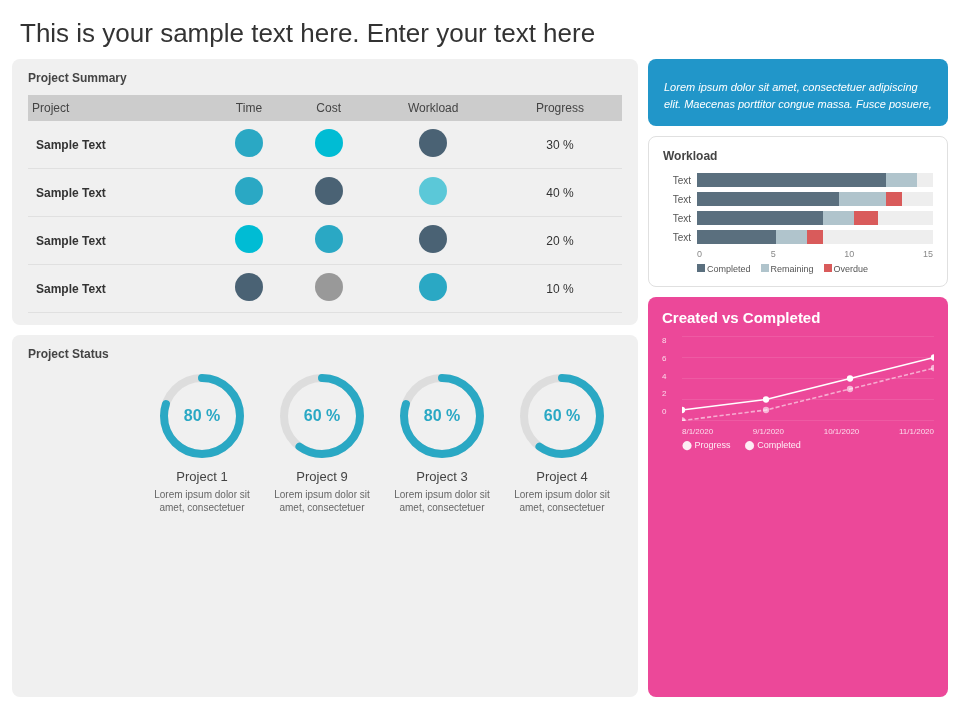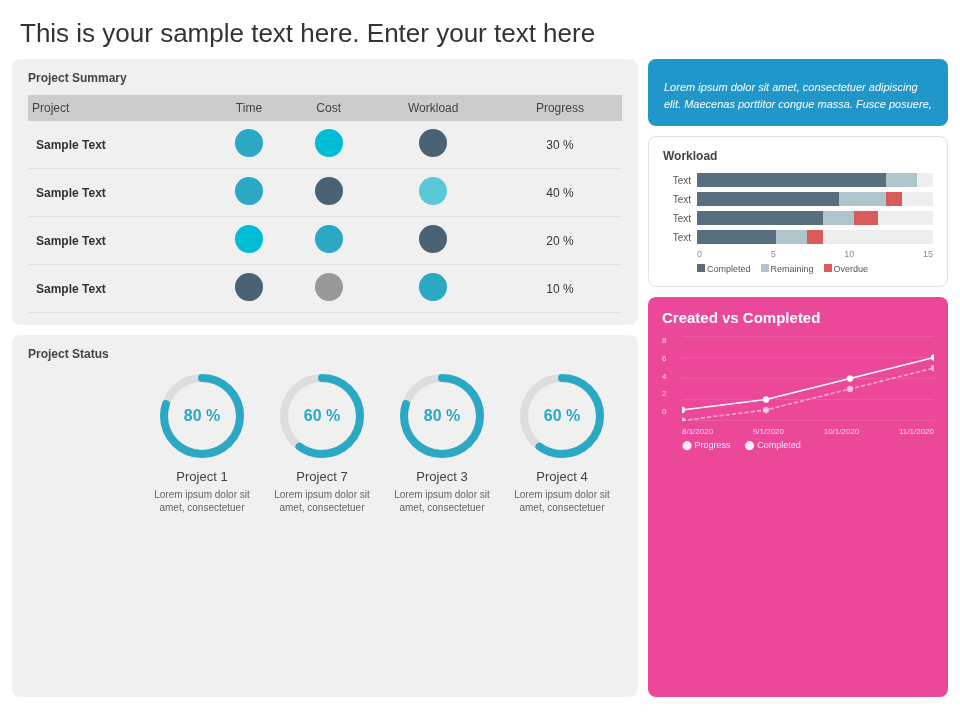--- a/index.html
+++ b/index.html
@@ -324,21 +324,21 @@
     <div class="status-desc">Lorem ipsum dolor sit amet, consectetuer</div>
   </div>
           <div class="status-item">
     <div class="donut-container">
       <svg width="90" height="90" viewBox="0 0 90 90">
         <circle cx="45" cy="45" r="38" fill="none" stroke="#ddd" stroke-width="8"></circle>
         <circle cx="45" cy="45" r="38" fill="none" stroke="#2aa8c4" stroke-width="8" stroke-dasharray="143.25662500369455 95.50441666912971" stroke-linecap="round"></circle>
       </svg>
       <div class="donut-label">60 %</div>
     </div>
-    <div class="status-project-name">Project 7</div>
+    <div class="status-project-name">Project 9</div>
     <div class="status-desc">Lorem ipsum dolor sit amet, consectetuer</div>
   </div>
           <div class="status-item">
     <div class="donut-container">
       <svg width="90" height="90" viewBox="0 0 90 90">
         <circle cx="45" cy="45" r="38" fill="none" stroke="#ddd" stroke-width="8"></circle>
         <circle cx="45" cy="45" r="38" fill="none" stroke="#2aa8c4" stroke-width="8" stroke-dasharray="191.00883333825942 47.75220833456484" stroke-linecap="round"></circle>
       </svg>
       <div class="donut-label">80 %</div>
     </div>

